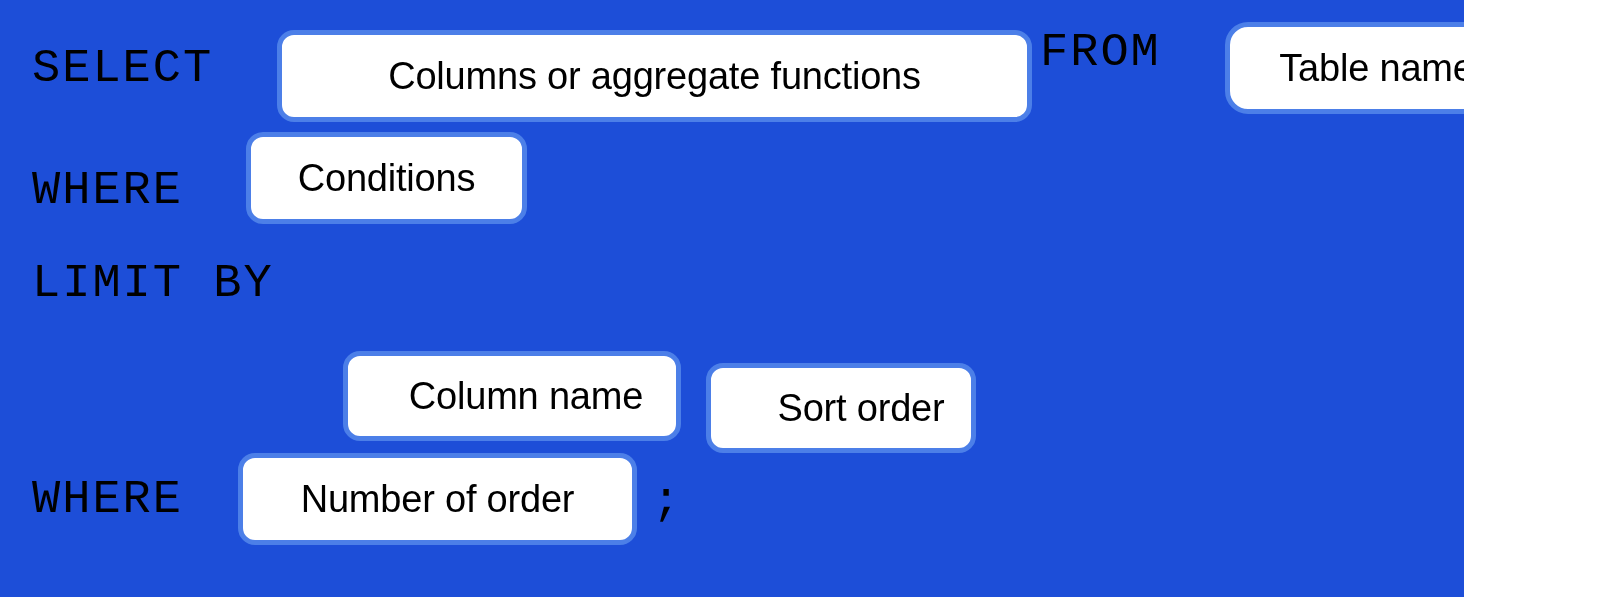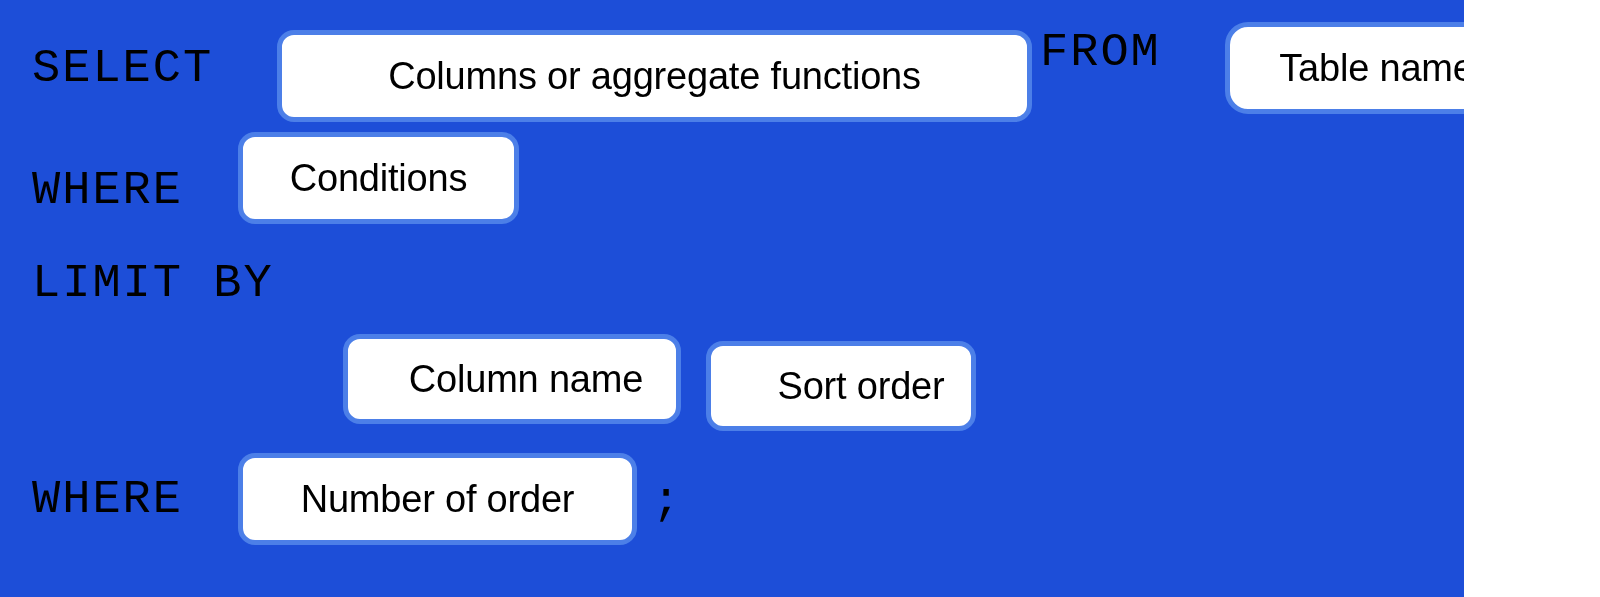--- a/index.html
+++ b/index.html
@@ -75,33 +75,33 @@
   </div>
 
   <div class="kw" style="left:1040px; top:52px;">FROM</div>
 
   <div class="slot" style="left:1225px; top:68px; width:303px; height:92px;border-radius:23px;">
     <span class="slot-label">Table name</span>
   </div>
 
   <div class="kw" style="left:32px; top:190px;">WHERE</div>
 
-  <div class="slot" style="left:238px; top:178px; width:281px; height:92px;">
+  <div class="slot" style="left:246px; top:178px; width:281px; height:92px;">
     <span class="slot-label">Conditions</span>
   </div>
 
   <div class="kw" style="left:32px; top:283px;">LIMIT BY</div>
 
 
 
-  <div class="slot" style="left:343px; top:379px; width:338px; height:90px;padding-left:28px;">
+  <div class="slot" style="left:343px; top:396px; width:338px; height:90px;padding-left:28px;">
     <span class="slot-label">Column name</span>
   </div>
 
-  <div class="slot" style="left:706px; top:386px; width:270px; height:90px;padding-left:40px;">
+  <div class="slot" style="left:706px; top:408px; width:270px; height:90px;padding-left:40px;">
     <span class="slot-label">Sort order</span>
   </div>
 
   <div class="kw" style="left:32px; top:499px;">WHERE</div>
 
   <div class="slot" style="left:238px; top:499px; width:399px; height:92px;">
     <span class="slot-label">Number of order</span>
   </div>
 
   <div class="terminator" style="left:652px; top:501px;">;</div>

